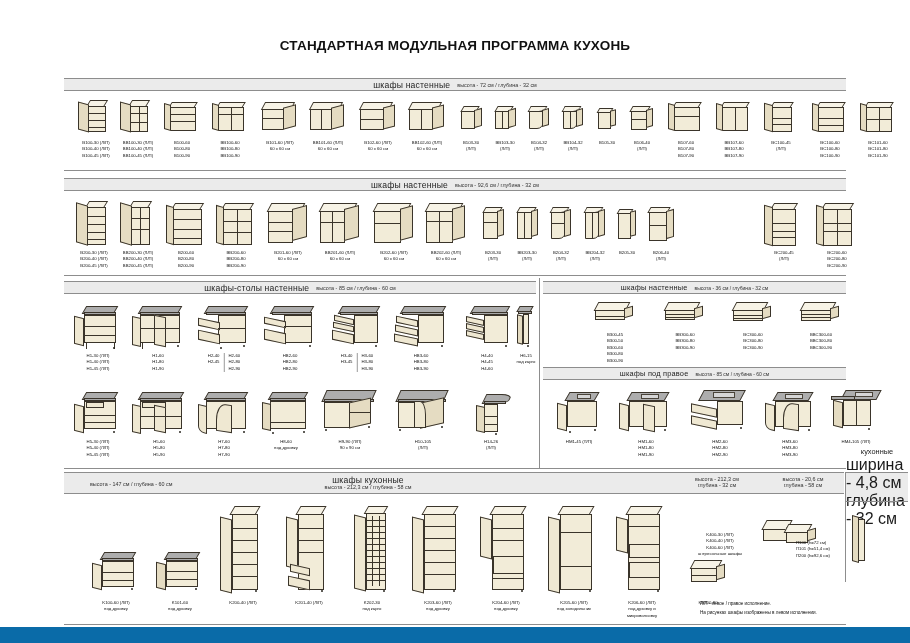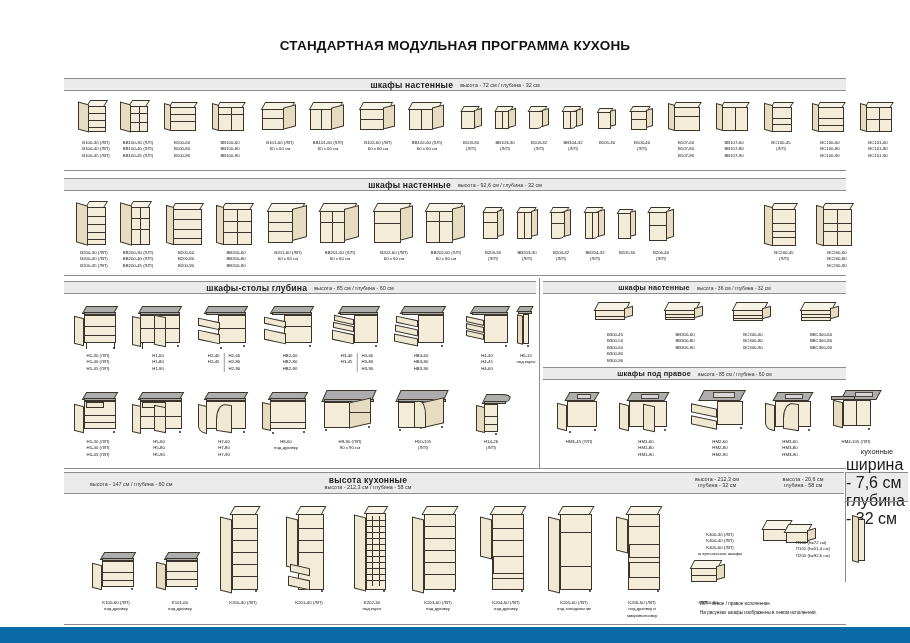--- a/index.html
+++ b/index.html
@@ -18,21 +18,21 @@
   
   .band{position:absolute;}
   .band .rule-top,.band .rule-bot{position:absolute;left:0;width:100%;height:1px;background:#8d8d8d;}
   .band .rule-top{top:0;}
   .band .rule-bot{bottom:0;}
   .band .strip{position:absolute;left:0;top:1px;right:0;bottom:1px;background:#ebebeb;}
   .band .hdr{
     position:absolute;left:0;top:0;width:100%;height:100%;
     display:flex;align-items:center;justify-content:center;gap:7px;
   }
-  .band .hname{font-size:8.6px;font-weight:bold;color:#1d1d1d;letter-spacing:.2px;}
+  .band .hname{font-size:8.6px;font-weight:normal;color:#1d1d1d;letter-spacing:.2px;}
   .band .hspec{font-size:5.4px;color:#333;}
   .band.small .hname{font-size:7.4px;}
   .band.small .hspec{font-size:5px;}
   .band.stackhdr .hdr{flex-direction:column;gap:0;justify-content:center;}
   .band.stackhdr .hname{line-height:1.05;}
   .band.stackhdr .hspec{line-height:1.1;}
 
   .hline{position:absolute;background:#8d8d8d;height:1px;}
   .vline{position:absolute;background:#8d8d8d;width:1px;}
 
@@ -579,21 +579,21 @@
         </div>
       </div>
     </div>
   <div class="hline" style="left:64px;top:263px;width:782px;"></div>
 
   <div class="band" style="left:64px;top:269px;width:472px;height:13px;">
     <div class="rule-top"></div>
       <div class="strip"></div>
       <div class="rule-bot"></div>
     <div class="hdr">
-      <span class="hname">шкафы-столы глубина</span>
+      <span class="hname">шкафы-столы настенные</span>
       <span class="hspec">высота - 85 см / глубина - 60 см</span>
     </div>
   </div>
 
   <div style="position:absolute;left:64px;top:286px;width:472px;height:52px;">
     <div class="cab" style="left:10px;top:8px;width:48px;height:44px;">
       <div class="isotop grey" style="left:10px;top:0;width:32px;height:8px;transform:skewX(-30deg);"></div>
       <div class="ctop" style="left:10px;top:6px;width:32px;height:3px;"></div>
       <div class="face" style="left:10px;top:9px;width:32px;height:28px;"></div>
       <div class="door-open" style="left:0px;top:11px;width:10px;height:28px;transform:skewY(14deg);"></div>
@@ -1017,21 +1017,21 @@
           <span class="c">HM4-105 (Л/П)</span>
         </div>
       </div>
     </div>
 
   <div class="band stackhdr" style="left:64px;top:460px;width:608px;height:22px;">
     <div class="rule-top"></div>
       <div class="strip"></div>
       <div class="rule-bot"></div>
     <div class="hdr">
-      <span class="hname">высота кухонные</span>
+      <span class="hname">шкафы кухонные</span>
       <span class="hspec">высота - 212,3 см / глубина - 58 см</span>
     </div>
     <span class="hspec" style="position:absolute;left:26px;top:10px;">высота - 147 см / глубина - 60 см</span>
   </div>
 
   <div class="band stackhdr" style="left:672px;top:460px;width:90px;height:22px;">
     <div class="rule-top"></div>
       <div class="strip"></div>
       <div class="rule-bot"></div>
     <div class="hdr" id="col3spec">
@@ -1051,21 +1051,21 @@
 
   <div class="vline" style="left:846px;top:460px;height:0px;"></div>
   <div style="position:absolute;left:847px;top:460px;width:0;height:0;"></div>
   <div class="band stackhdr" style="left:846px;top:460px;width:0px;height:0px;"></div>
 
   <div style="position:absolute;left:845px;top:460px;width:1px;height:110px;background:#8d8d8d;"></div>
   <div style="position:absolute;left:846px;top:460px;width:62px;height:30px;">
     <div style="position:absolute;left:0;top:0;width:100%;height:1px;background:#8d8d8d;"></div>
     <div style="position:absolute;left:0;top:1px;right:0;bottom:1px;background:#ebebeb;display:flex;flex-direction:column;align-items:center;justify-content:center;">
       <span class="hname" style="font-size:7.4px;">кухонные</span>
-      <span class="hspec" id="pil-spec1">ширина - 7,6 см</span>
+      <span class="hspec" id="pil-spec1">ширина - 4,8 см</span>
       <span class="hspec" id="pil-spec2">глубина - 32 см</span>
     </div>
     <div style="position:absolute;left:0;bottom:0;width:100%;height:1px;background:#8d8d8d;"></div>
   </div>
 
   <div style="position:absolute;left:64px;top:486px;width:782px;height:96px;">
 
     <div class="cab" style="left:28px;top:54px;width:48px;height:42px;">
       <div class="isotop grey" style="left:10px;top:0;width:32px;height:8px;transform:skewX(-30deg);"></div>
       <div class="ctop" style="left:10px;top:6px;width:32px;height:3px;"></div>

